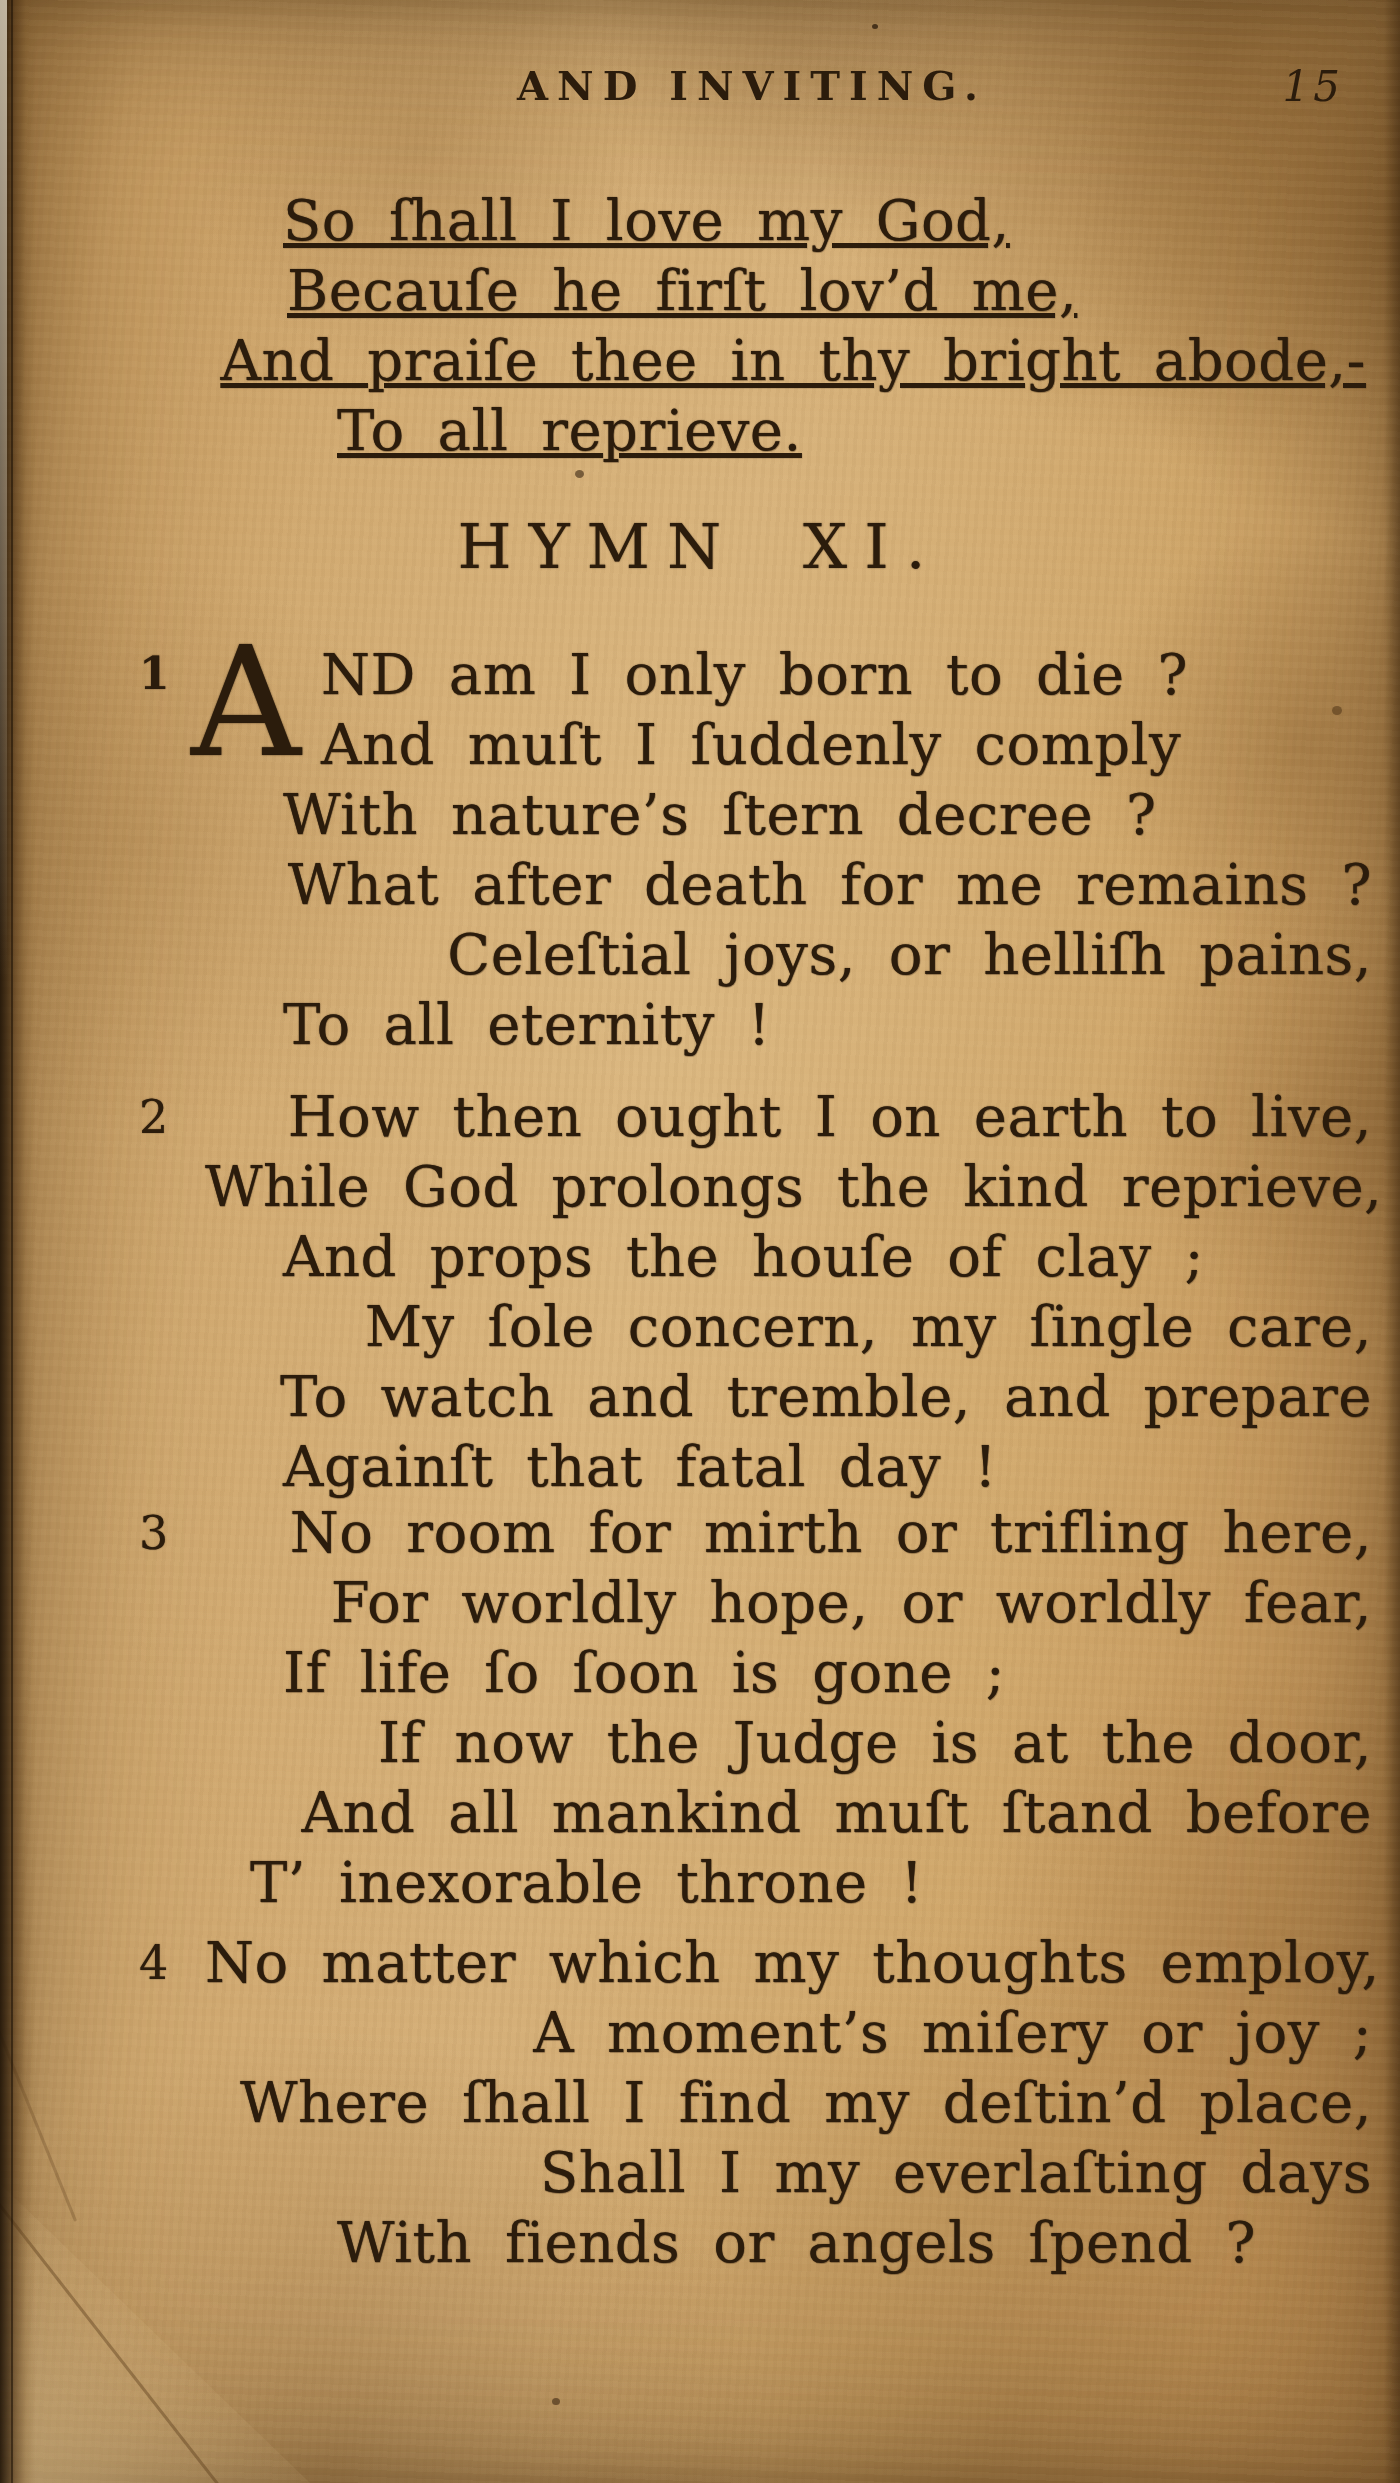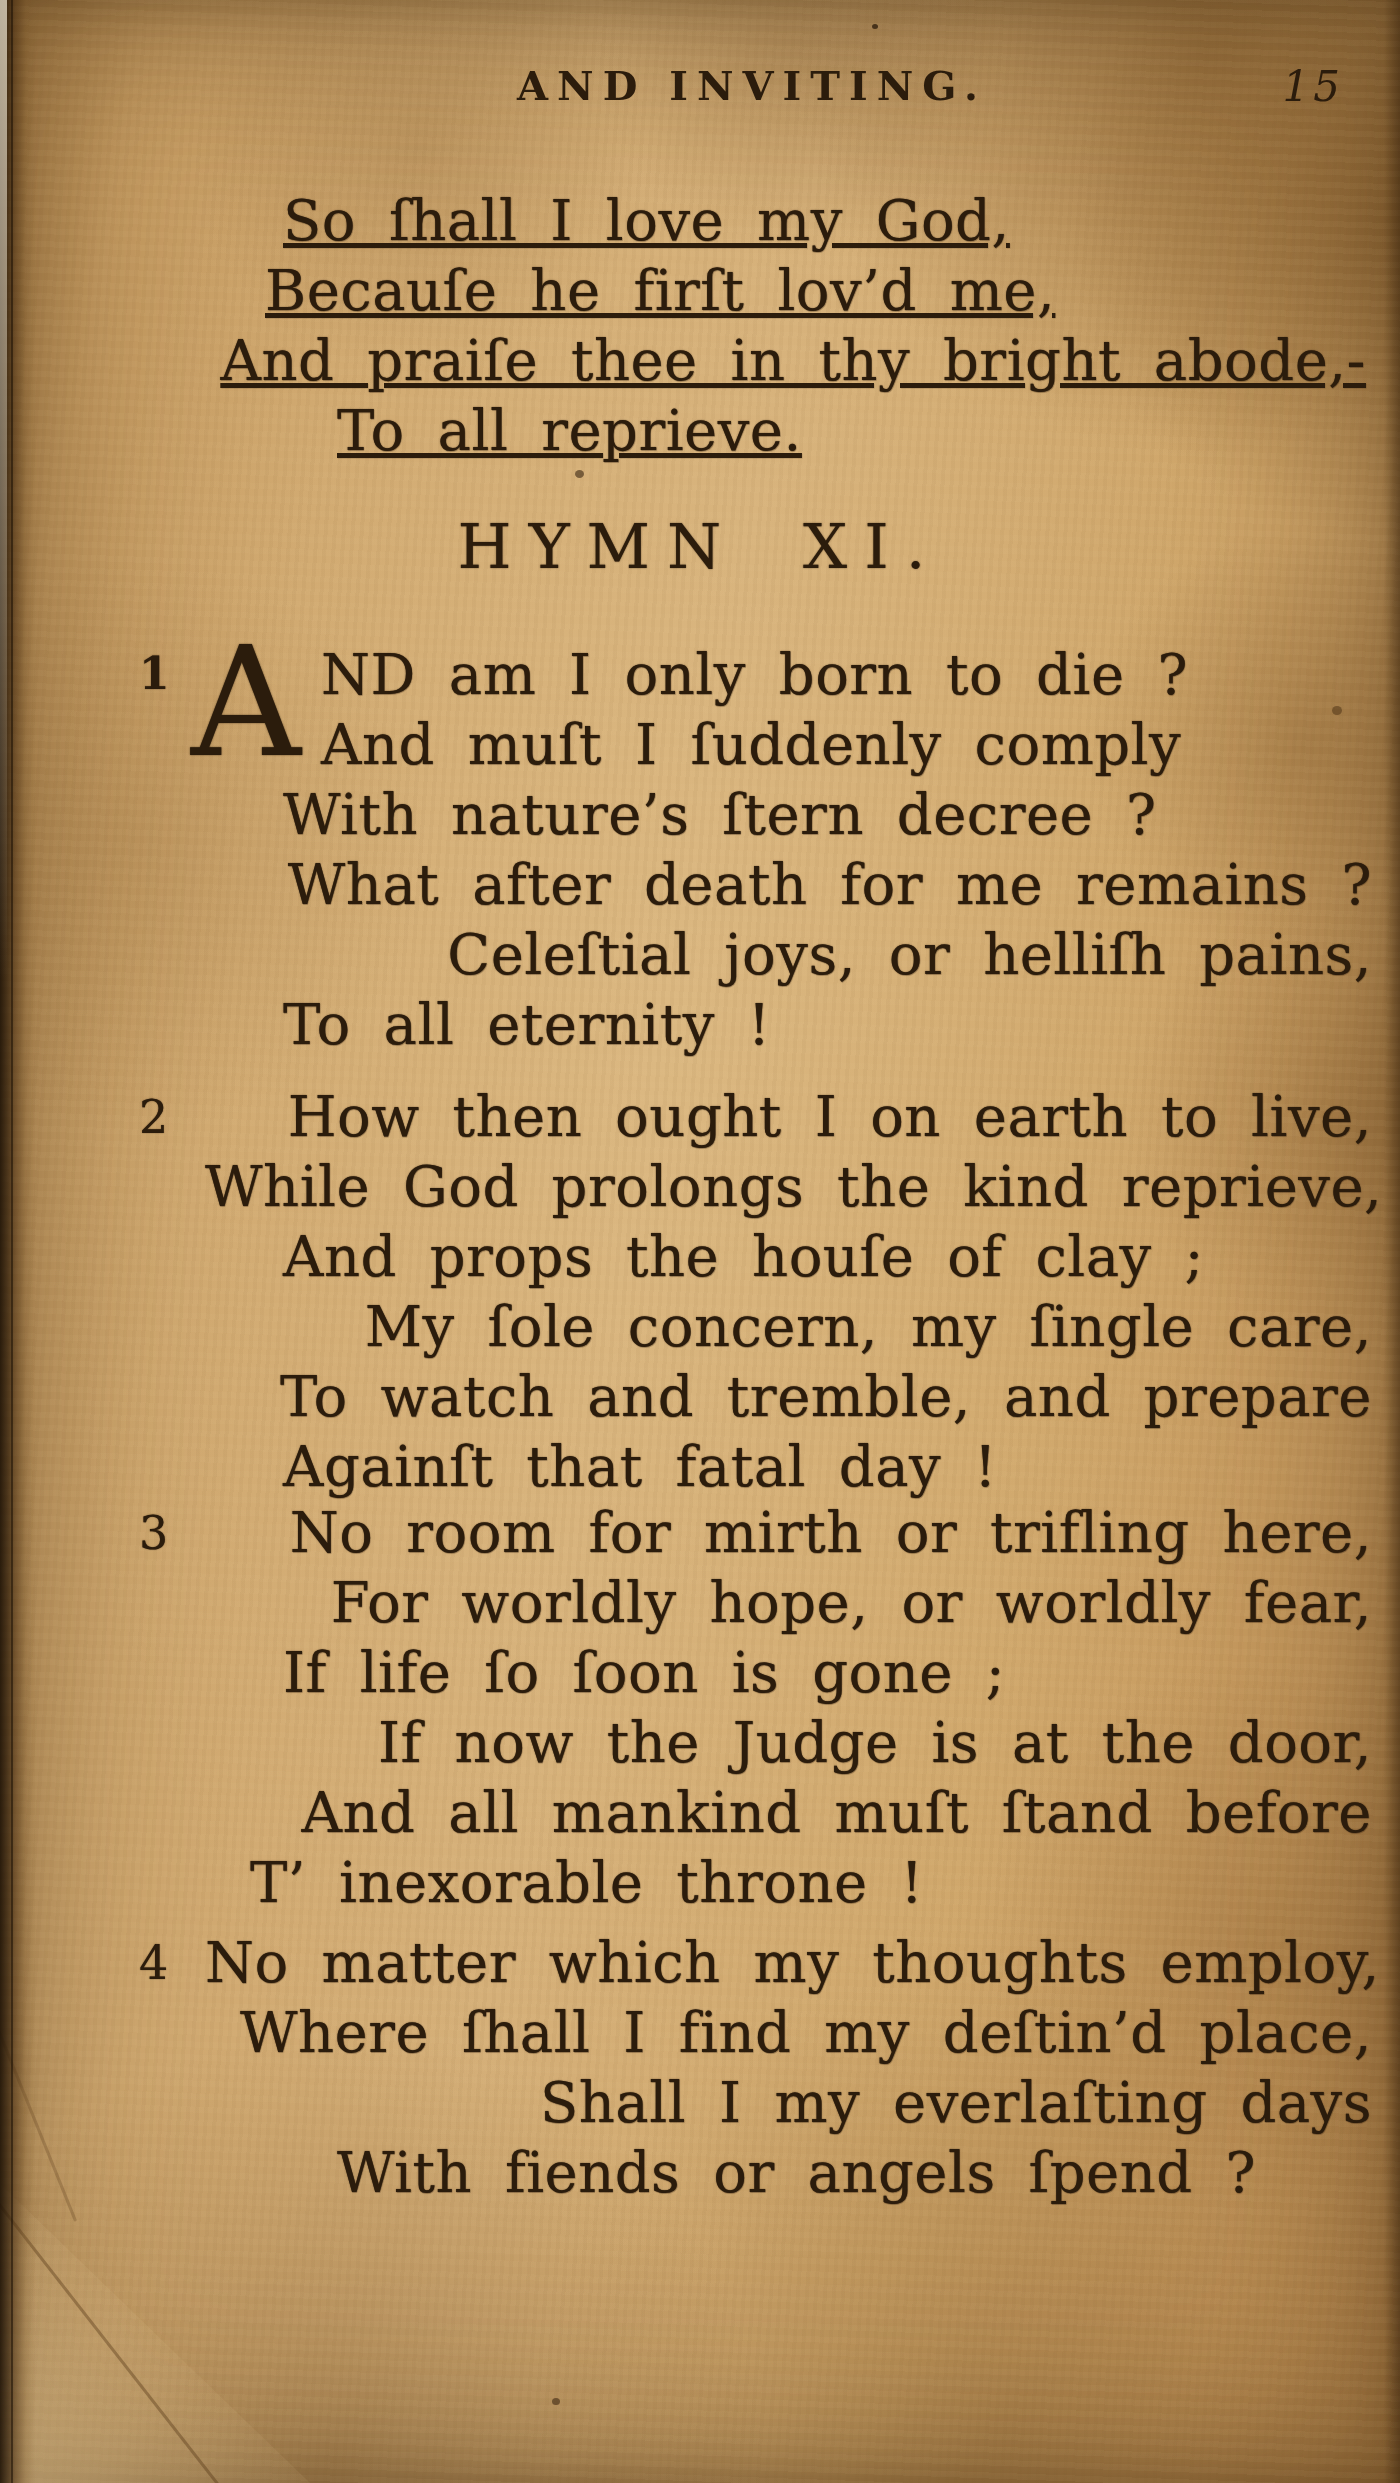--- a/index.html
+++ b/index.html
@@ -59,21 +59,21 @@
   .header { position:absolute; top:62px; left:0; right:0; height:62px; }
   .running-title { position:absolute; left:0; right:0; text-align:center; transform:translateX(52px);
     font-size:40px; font-weight:700; letter-spacing:9px; }
   .page-number { position:absolute; right:56px; top:0; font-size:42px; letter-spacing:4px;font-style:italic; }
 
   .line { font-size:56px; line-height:70px; white-space:nowrap; letter-spacing:0.5px;
     word-spacing:0.26em; text-shadow:0 0 1.2px rgba(40,24,8,0.85), 0.6px 0.6px 0 rgba(40,24,8,0.22); }
 
   .ind0 { margin-left:0;text-align:right; }
   .ind1 { margin-left:45px; }
-  .ind1b{ margin-left:60px; }
+  .ind1b{ margin-left:82px; }
   .ind2 { margin-left:78px; }
   .ind3 { margin-left:132px; }
   .dcline { margin-left:116px; }
 
   .stanza { position:absolute; top:186px; left:205px; right:34px;text-decoration:underline; }
 
   .hymn-title { position:absolute; top:510px; left:0; right:0; text-align:center;
     font-size:62px; font-weight:400; letter-spacing:17px; word-spacing:28px;
     text-shadow:0 0 1.4px rgba(40,24,8,0.85); }
 
@@ -147,19 +147,20 @@
       <div class="line ind0">For worldly hope, or worldly fear,</div>
       <div class="line ind2">If life ſo ſoon is gone ;</div>
       <div class="line ind0">If now the Judge is at the door,</div>
       <div class="line ind0">And all mankind muſt ſtand before</div>
       <div class="line ind1">T’ inexorable throne !</div>
     </div>
 
     <div class="verse v4">
       <span class="vnum">4</span>
       <div class="line ind0">No matter which my thoughts employ,</div>
+      <div class="line ind0">A moment’s miſery or joy ;</div>
       <div class="line ind0">Where ſhall I find my deſtin’d place,</div>
       <div class="line ind0">Shall I my everlaſting days</div>
       <div class="line ind3">With fiends or angels ſpend ?</div>
     </div>
 
   </div>
 </div>
 
 </body></html>

